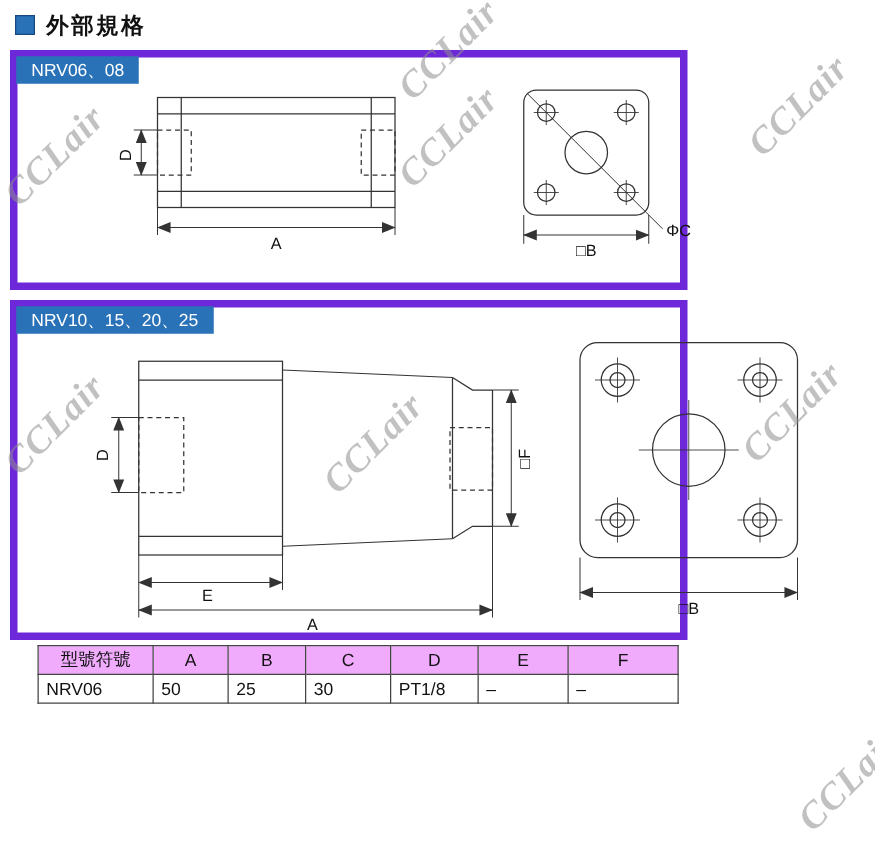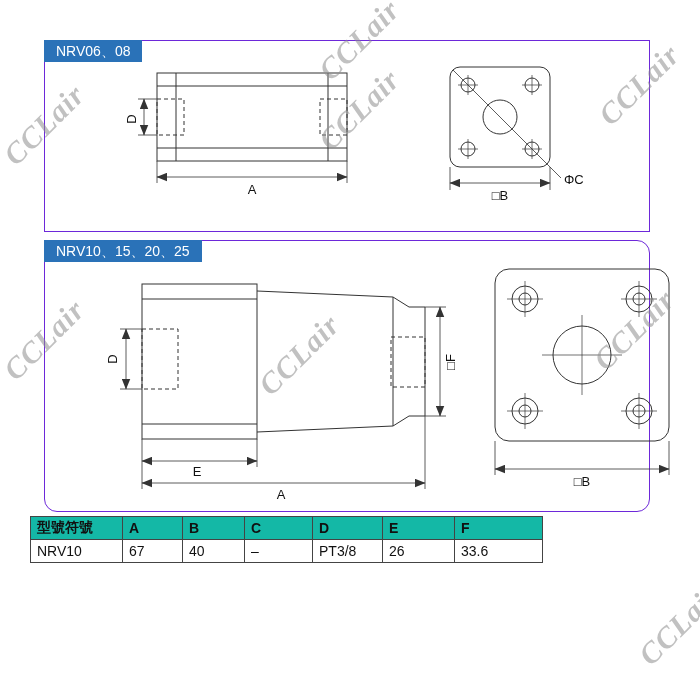--- a/index.html
+++ b/index.html
@@ -3,43 +3,47 @@
 <meta charset="utf-8">
 <style>
   html,body{margin:0;padding:0;background:#fff;}
   .page{position:relative;width:700px;height:680px;background:#fff;overflow:hidden;
         font-family:"Liberation Sans",sans-serif;color:#111;}
   
   .title-row{position:absolute;left:12px;top:8px;display:flex;align-items:center;gap:9px;}
   .title-bullet{width:14px;height:14px;background:#2a72b8;border:1px solid #17497e;display:inline-block;}
   .title-text{font-size:18px;font-weight:bold;letter-spacing:2px;}
   
-  .section{position:absolute;left:8px;width:606px;border:1px solid #6d28d9;background:#fff;box-sizing:border-box;margin-left:36px;}
+  .section{position:absolute;left:8px;width:542px;border:6px solid #6d28d9;background:#fff;box-sizing:border-box;}
   .sec1{top:40px;height:192px;}
-  .sec2{top:240px;height:272px;border-radius:13px;}
+  .sec2{top:240px;height:272px;}
   .sec-tab{position:absolute;left:-1px;top:-1px;height:22px;line-height:22px;background:#2a72b8;
            color:#fff;font-size:14px;padding:0 12px;z-index:3;}
   .section svg{position:absolute;left:0;top:0;z-index:1;}
   .dimtext{font-size:13px;fill:#111;font-family:"Liberation Sans",sans-serif;}
   
   .spec-table{position:absolute;left:30px;top:516px;border-collapse:collapse;table-layout:fixed;
               width:512px;font-size:14px;z-index:2;background:#fff;}
   .spec-table th,.spec-table td{border:1px solid #444;padding:2px 6px;text-align:left;height:18px;
               overflow:hidden;white-space:nowrap;}
-  .spec-table th{background:#14b8a6;font-weight:bold;}
+  .spec-table th{background:#f0abfc;font-weight:normal;text-align:center;}
   
   .wm{position:absolute;font-family:"Liberation Serif",serif;font-style:italic;font-weight:bold;
       font-size:30px;color:#8f8f8f;opacity:.55;letter-spacing:1px;white-space:nowrap;
       transform:rotate(-45deg);transform-origin:0 0;pointer-events:none;z-index:4;}
 </style>
 </head>
 <body>
 
 <div class="page">
 
+  <div class="title-row">
+    <span class="title-bullet"></span>
+    <span class="title-text">外部規格</span>
+  </div>
 
   <div class="section sec1">
     <div class="sec-tab">NRV06、08</div>
     <svg width="682" height="192" viewBox="0 0 682 192">
       <defs>
         <marker id="arrA" viewBox="0 0 10 8" markerWidth="11" markerHeight="9" refX="9.5" refY="4" orient="auto-start-reverse" markerUnits="userSpaceOnUse">
           <path d="M0,0L10,4L0,8Z" fill="#333"></path>
         </marker>
       </defs>
 
@@ -193,27 +197,27 @@
           <th>A</th>
           <th>B</th>
           <th>C</th>
           <th>D</th>
           <th>E</th>
           <th>F</th>
         </tr>
     </thead>
     <tbody>
         <tr>
-          <td>NRV10</td>
-          <td>67</td>
-          <td>40</td>
+          <td>NRV06</td>
+          <td>50</td>
+          <td>25</td>
+          <td>30</td>
+          <td>PT1/8</td>
           <td>–</td>
-          <td>PT3/8</td>
-          <td>26</td>
-          <td>33.6</td>
+          <td>–</td>
         </tr>
       </tbody>
   </table>
 
   <span class="wm" style="left:312px;top:63px">CCLair</span>
   <span class="wm" style="left:592px;top:108px">CCLair</span>
   <span class="wm" style="left:-3px;top:148px">CCLair</span>
   <span class="wm" style="left:312px;top:133px">CCLair</span>
   <span class="wm" style="left:-3px;top:363px">CCLair</span>
   <span class="wm" style="left:252px;top:378px">CCLair</span>

